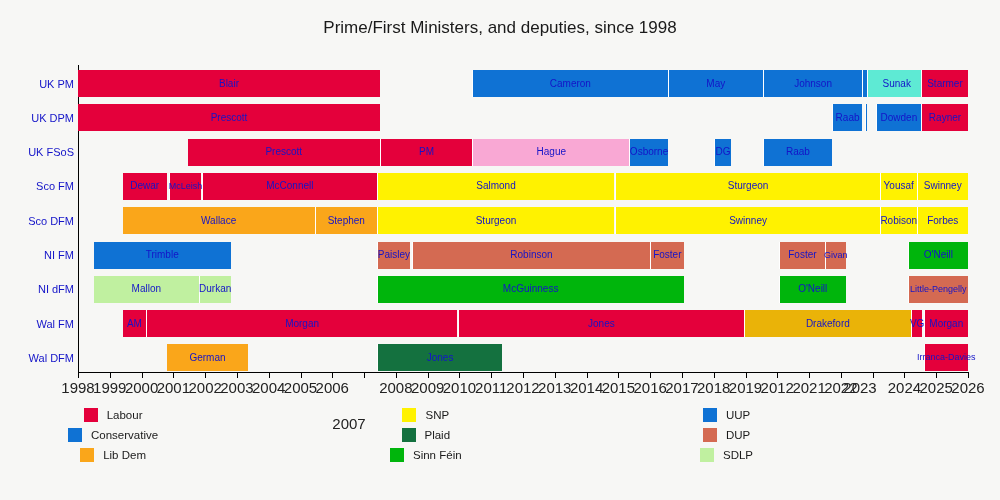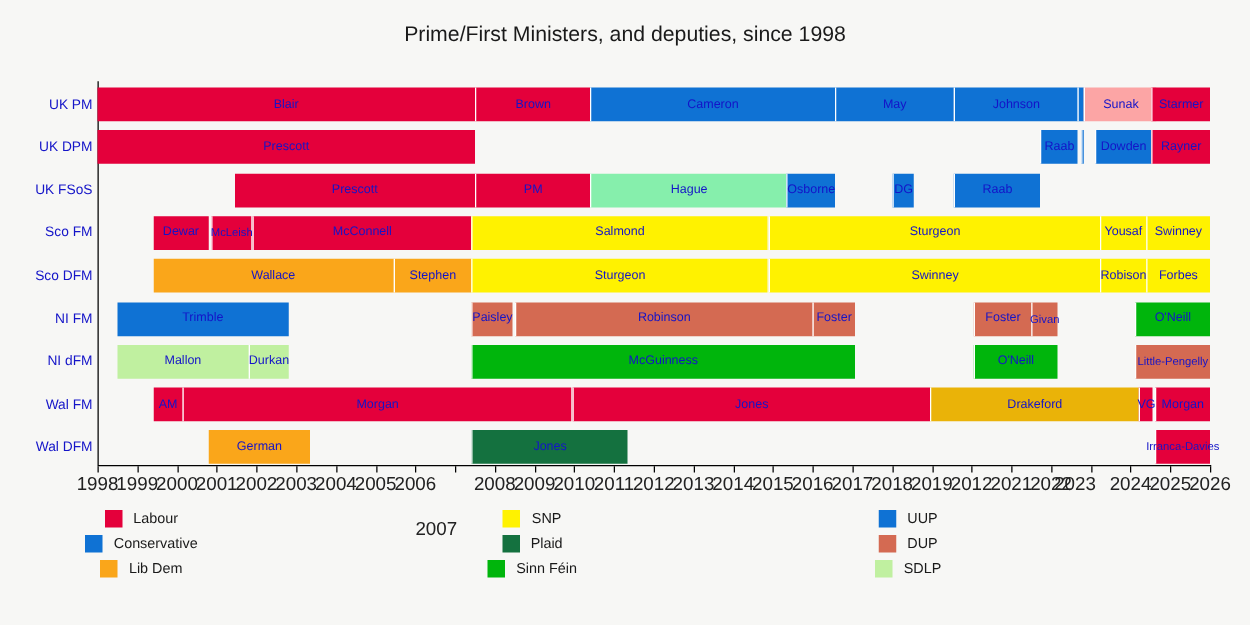--- a/index.html
+++ b/index.html
@@ -70,34 +70,31 @@
     <div class="rowlabel" style="top: 289.3px;">NI dFM</div>
     <div class="rowlabel" style="top: 323.6px;">Wal FM</div>
     <div class="rowlabel" style="top: 357.9px;">Wal DFM</div>
   </div>
 <div id="axisline"></div>
 <div id="xaxisline"></div>
 <div id="plot">
     <div class="bar" title="Blair" style="left: 0px; width: 301.964px; top: 5px; background: rgb(228, 0, 59); border-left: none;">
       <span class="lbl">Blair</span>
     </div>
-    <div class="bar" title="Brown" style="left: 301.964px; width: 92.1786px; top: 5px; background: rgb(228, 0, 59); border-left: 1px solid rgb(255, 255, 255);">
-      <span class="lbl">Brown</span>
-    </div>
     <div class="bar" title="Cameron" style="left: 394.143px; width: 195.482px; top: 5px; background: rgb(15, 114, 212); border-left: 1px solid rgb(255, 255, 255);">
       <span class="lbl">Cameron</span>
     </div>
     <div class="bar" title="May" style="left: 589.625px; width: 95.3571px; top: 5px; background: rgb(15, 114, 212); border-left: 1px solid rgb(255, 255, 255);">
       <span class="lbl">May</span>
     </div>
     <div class="bar" title="Johnson" style="left: 684.982px; width: 99.1714px; top: 5px; background: rgb(15, 114, 212); border-left: 1px solid rgb(255, 255, 255);">
       <span class="lbl">Johnson</span>
     </div>
     <div class="bar" title="Truss" style="left: 784.154px; width: 5.08571px; top: 5px; background: rgb(15, 114, 212); border-left: 1px solid rgb(255, 255, 255);"></div>
-    <div class="bar" title="Sunak" style="left: 789.239px; width: 58px; top: 5px; background: #fca5a5; border-left: 1px solid rgb(255, 255, 255);">
+    <div class="bar" title="Sunak" style="left: 789.239px; width: 58px; top: 5px; background: #5eead4; border-left: 1px solid rgb(255, 255, 255);">
       <span class="lbl">Sunak</span>
     </div>
     <div class="bar" title="Starmer" style="left: 842.957px; width: 47.0429px; top: 5px; background: rgb(228, 0, 59); border-left: 1px solid rgb(255, 255, 255);">
       <span class="lbl">Starmer</span>
     </div>
     <div class="bar" title="Prescott" style="left: 0px; width: 301.964px; top: 39.3px; background: rgb(228, 0, 59); border-left: none;">
       <span class="lbl">Prescott</span>
     </div>
     <div class="bar" title="Raab" style="left: 753.957px; width: 30.1964px; top: 39.3px; background: rgb(15, 114, 212); border-left: 1px solid rgb(255, 255, 255);">
       <span class="lbl">Raab</span>
@@ -108,21 +105,21 @@
     </div>
     <div class="bar" title="Rayner" style="left: 842.957px; width: 47.0429px; top: 39.3px; background: rgb(228, 0, 59); border-left: 1px solid rgb(255, 255, 255);">
       <span class="lbl">Rayner</span>
     </div>
     <div class="bar" title="Prescott" style="left: 109.661px; width: 192.304px; top: 73.6px; background: rgb(228, 0, 59); border-left: none;">
       <span class="lbl">Prescott</span>
     </div>
     <div class="bar" title="PM" style="left: 301.964px; width: 92.1786px; top: 73.6px; background: rgb(228, 0, 59); border-left: 1px solid rgb(255, 255, 255);">
       <span class="lbl">PM</span>
     </div>
-    <div class="bar" title="Hague" style="left: 394.143px; width: 157.339px; top: 73.6px; background: #86efac; border-left: 1px solid rgb(255, 255, 255); text-align: center;">
+    <div class="bar" title="Hague" style="left: 394.143px; width: 157.339px; top: 73.6px; background: #f9a8d4; border-left: 1px solid rgb(255, 255, 255); text-align: center;">
       <span class="lbl">Hague</span>
     </div>
     <div class="bar" title="Osborne" style="left: 551.482px; width: 38.1429px; top: 73.6px; background: rgb(15, 114, 212); border-left: 1px solid rgb(255, 255, 255);">
       <span class="lbl">Osborne</span>
     </div>
     <div class="bar" title="DG" style="left: 635.714px; width: 17.4821px; top: 73.6px; background: rgb(15, 114, 212); border-left: 1px solid rgb(255, 255, 255);">
       <span class="lbl">DG</span>
     </div>
     <div class="bar" title="Raab" style="left: 684.982px; width: 68.975px; top: 73.6px; background: rgb(15, 114, 212); border-left: 1px solid rgb(255, 255, 255);">
       <span class="lbl">Raab</span>

